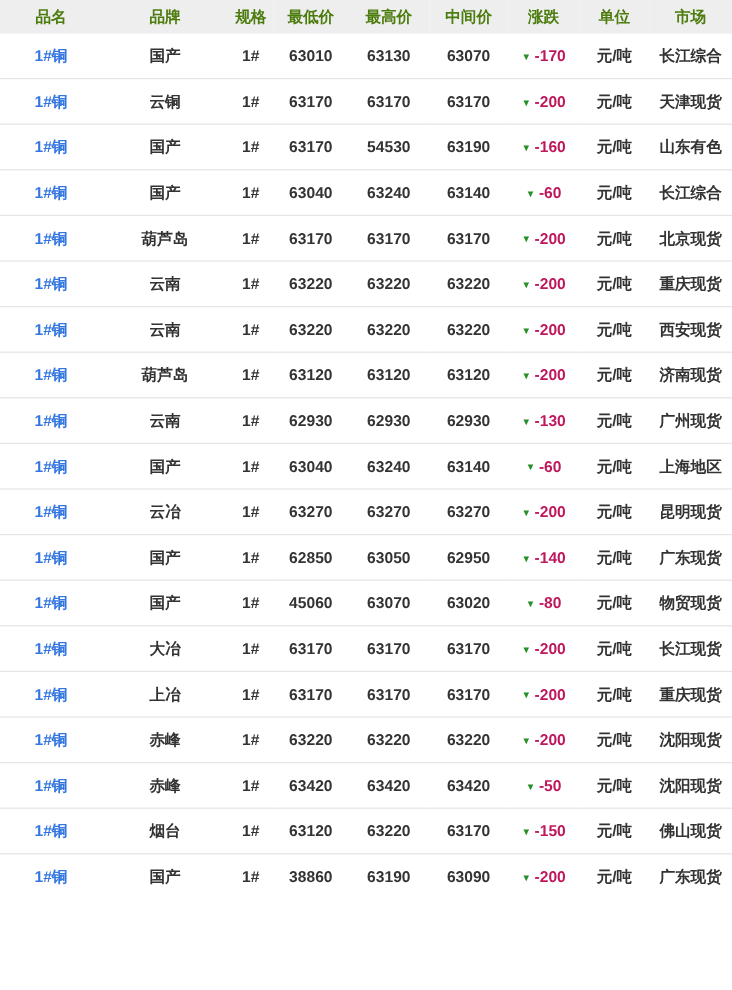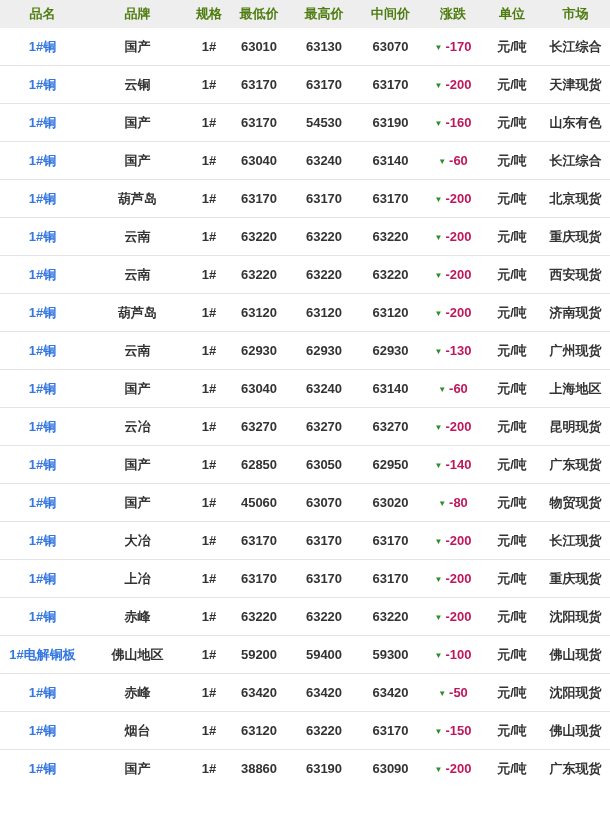--- a/index.html
+++ b/index.html
@@ -244,31 +244,20 @@
         <td>赤峰</td>
         <td>1#</td>
         <td>63220</td>
         <td>63220</td>
         <td>63220</td>
         <td class="change"><span class="arrow">▼</span><span class="val">-200</span></td>
         <td>元/吨</td>
         <td>沈阳现货</td>
       </tr>
       <tr>
-        <td><span class="link">1#电解铜板</span></td>
-        <td>佛山地区</td>
-        <td>1#</td>
-        <td>59200</td>
-        <td>59400</td>
-        <td>59300</td>
-        <td class="change"><span class="arrow">▼</span><span class="val">-100</span></td>
-        <td>元/吨</td>
-        <td>佛山现货</td>
-      </tr>
-      <tr>
         <td><span class="link">1#铜</span></td>
         <td>赤峰</td>
         <td>1#</td>
         <td>63420</td>
         <td>63420</td>
         <td>63420</td>
         <td class="change"><span class="arrow">▼</span><span class="val">-50</span></td>
         <td>元/吨</td>
         <td>沈阳现货</td>
       </tr>

